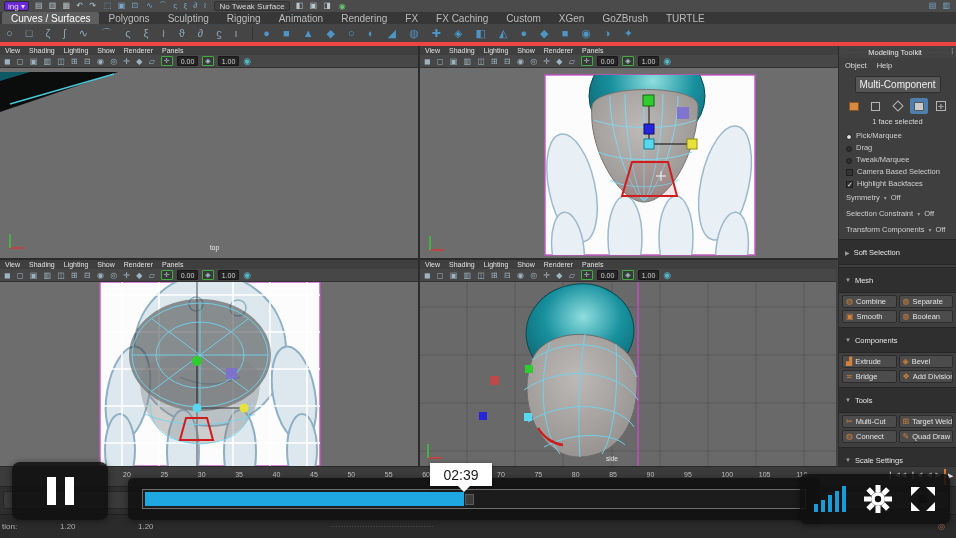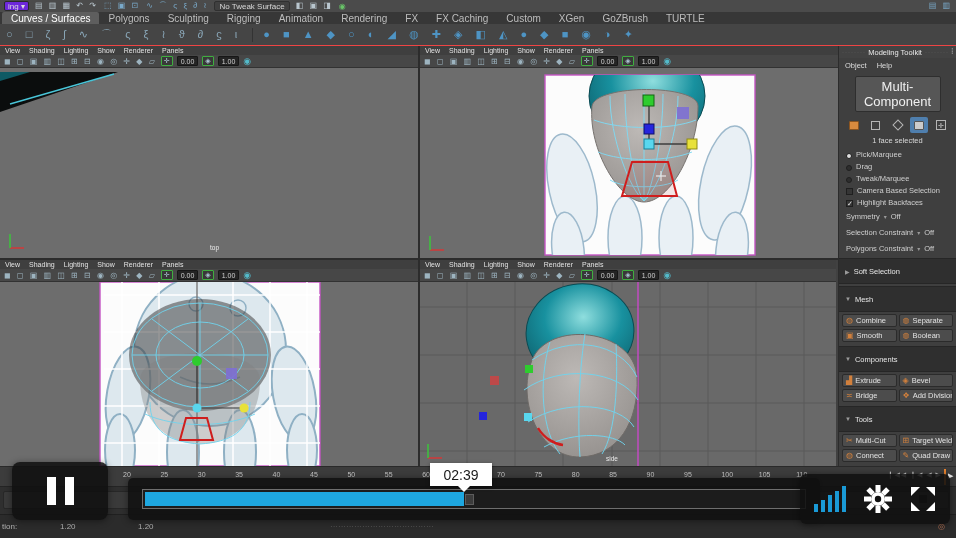--- a/index.html
+++ b/index.html
@@ -10,21 +10,21 @@
   .statusbar{position:absolute;left:0;top:0;width:956px;height:12px;background:#4b4b4b;display:flex;align-items:center;gap:6px;padding:0 4px;color:#c9c9c9;font-size:8px;white-space:nowrap;}
   .menuset{background:#6d28d9;border:1px solid #2a2a2a;padding:0 3px;height:10px;line-height:9px;color:#ddd;border-radius:2px;}
   .icostr{letter-spacing:2px;color:#b9c6ce;font-size:8px;line-height:10px;}
   .icostr.blue{color:#79a9c9;}
   .livesurf{background:#404040;border:1px solid #303030;color:#d6d6d6;padding:0 4px;height:10px;line-height:9px;border-radius:2px;}
   .greenico{color:#68c468;}
   .statspacer{flex:1;}
   .tabbar{position:absolute;left:0;top:12px;width:956px;height:12px;background:#373737;display:flex;align-items:flex-end;padding-left:2px;}
   .tab{font-size:10px;color:#bdbdbd;padding:1px 9px;height:12px;line-height:11px;}
   .tab.active{background:#5e5e5e;color:#fff;border-radius:2px 2px 0 0;}
-  .shelf{position:absolute;left:0;top:24px;width:956px;height:22px;background:#454545;display:flex;align-items:center;gap:10px;padding:0 6px;border-bottom:1px solid #ef4444;}
+  .shelf{position:absolute;left:0;top:24px;width:956px;height:22px;background:#454545;display:flex;align-items:center;gap:10px;padding:0 6px;border-bottom:4px solid #ef4444;}
   .curveicons{color:#8aa7b8;font-size:11px;letter-spacing:5px;}
   .solidicons{color:#4e94c4;font-size:11px;letter-spacing:5px;}
   .shelfdiv{width:1px;height:14px;background:#333;}
 
   
   .vp{position:absolute;background:#6d6d6d;overflow:hidden;}
   .vp-menu{position:absolute;left:0;top:0;width:100%;height:9px;background:#3f3f3f;display:flex;gap:9px;padding:0 5px;align-items:center;}
   .vp-menu span{font-size:7px;color:#e2e2e2;line-height:8px;}
   .vp-tools{position:absolute;left:0;top:9px;width:100%;height:13px;background:#474747;display:flex;align-items:center;gap:4px;padding:0 4px;border-bottom:1px solid #323232;white-space:nowrap;overflow:hidden;}
   .vpticons{color:#9db4c0;font-size:8px;letter-spacing:2px;}
@@ -32,21 +32,21 @@
   .icobox{border:1px solid #3fae3f;color:#aac4d2;font-size:7px;height:10px;line-height:8px;padding:0 2px;border-radius:1px;background:#383838;}
   .tealdot{color:#53b9c9;font-size:9px;}
   .vplabel{position:absolute;font-size:6.5px;color:#ececec;z-index:2;}
   .vdiv{position:absolute;background:#2c2c2c;z-index:3;}
 
   
   .toolkit{position:absolute;left:838px;top:46px;width:118px;height:420px;background:#3f3f3f;border-left:1px solid #2c2c2c;color:#cfcfcf;font-size:7.5px;overflow:hidden;}
   .tk-title{display:flex;align-items:center;gap:3px;height:12px;background:#434343;color:#e8e8e8;font-size:7.5px;padding:0 3px;}
   .tk-dots{color:#6b6b6b;font-size:6px;letter-spacing:1px;overflow:hidden;flex:1;white-space:nowrap;}
   .tk-menus{display:flex;gap:10px;padding:3px 6px;color:#ddd;}
-  .tk-mode{margin:3px auto 2px;width:86px;text-align:center;background:#565656;border:1px solid #2e2e2e;color:#f0f0f0;font-size:13px;padding:2px 0;border-radius:2px;}
+  .tk-mode{margin:3px auto 2px;width:86px;text-align:center;background:#565656;border:1px solid #2e2e2e;color:#f0f0f0;font-size:10px;padding:2px 0;border-radius:2px;}
   .tk-modes{display:flex;justify-content:space-between;padding:3px 6px 1px;}
   .tkico{width:18px;height:16px;display:flex;align-items:center;justify-content:center;border-radius:2px;}
   .tkico.sel{background:#4f7fae;}
   .cube-or{width:10px;height:9px;background:#d88a3e;border:1px solid #8a5420;border-radius:1px;}
   .sq-out{width:9px;height:9px;border:1px solid #b5b5b5;}
   .diam{width:8px;height:8px;border:1px solid #b5b5b5;transform:rotate(45deg);}
   .cube-gr{width:10px;height:9px;background:#cbcbcb;border:1px solid #555;border-radius:1px;}
   .sq-x{width:10px;height:10px;border:1px solid #b5b5b5;color:#ccc;font-size:7px;line-height:9px;text-align:center;}
   .tk-status{text-align:center;color:#d8d8d8;padding:2px 0 3px;}
   .tk-row{display:flex;align-items:flex-end;gap:4px;padding:1.5px 7px;}
@@ -456,21 +456,21 @@
       <span>Symmetry</span>
       <span class="arrow">▾</span>
       <span>Off</span>
     </div>
     <div class="ddrow">
       <span>Selection Constraint</span>
       <span class="arrow">▾</span>
       <span>Off</span>
     </div>
     <div class="ddrow">
-      <span>Polygons Constraint</span>
+      <span>Transform Components</span>
       <span class="arrow">▾</span>
       <span>Off</span>
     </div>
 
     <div class="tk-sec">
       <span class="arrow">▶</span>
       <span>Soft Selection</span>
     </div>
 
     <div class="tk-sec">

